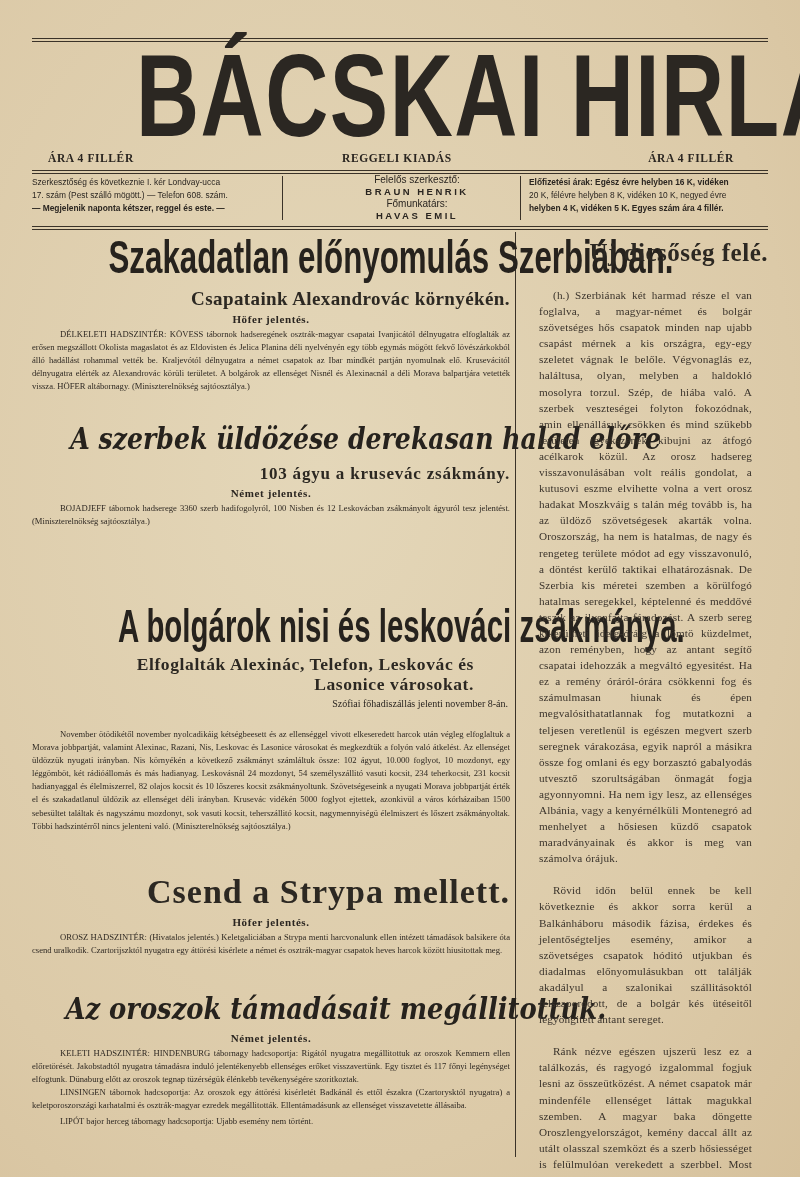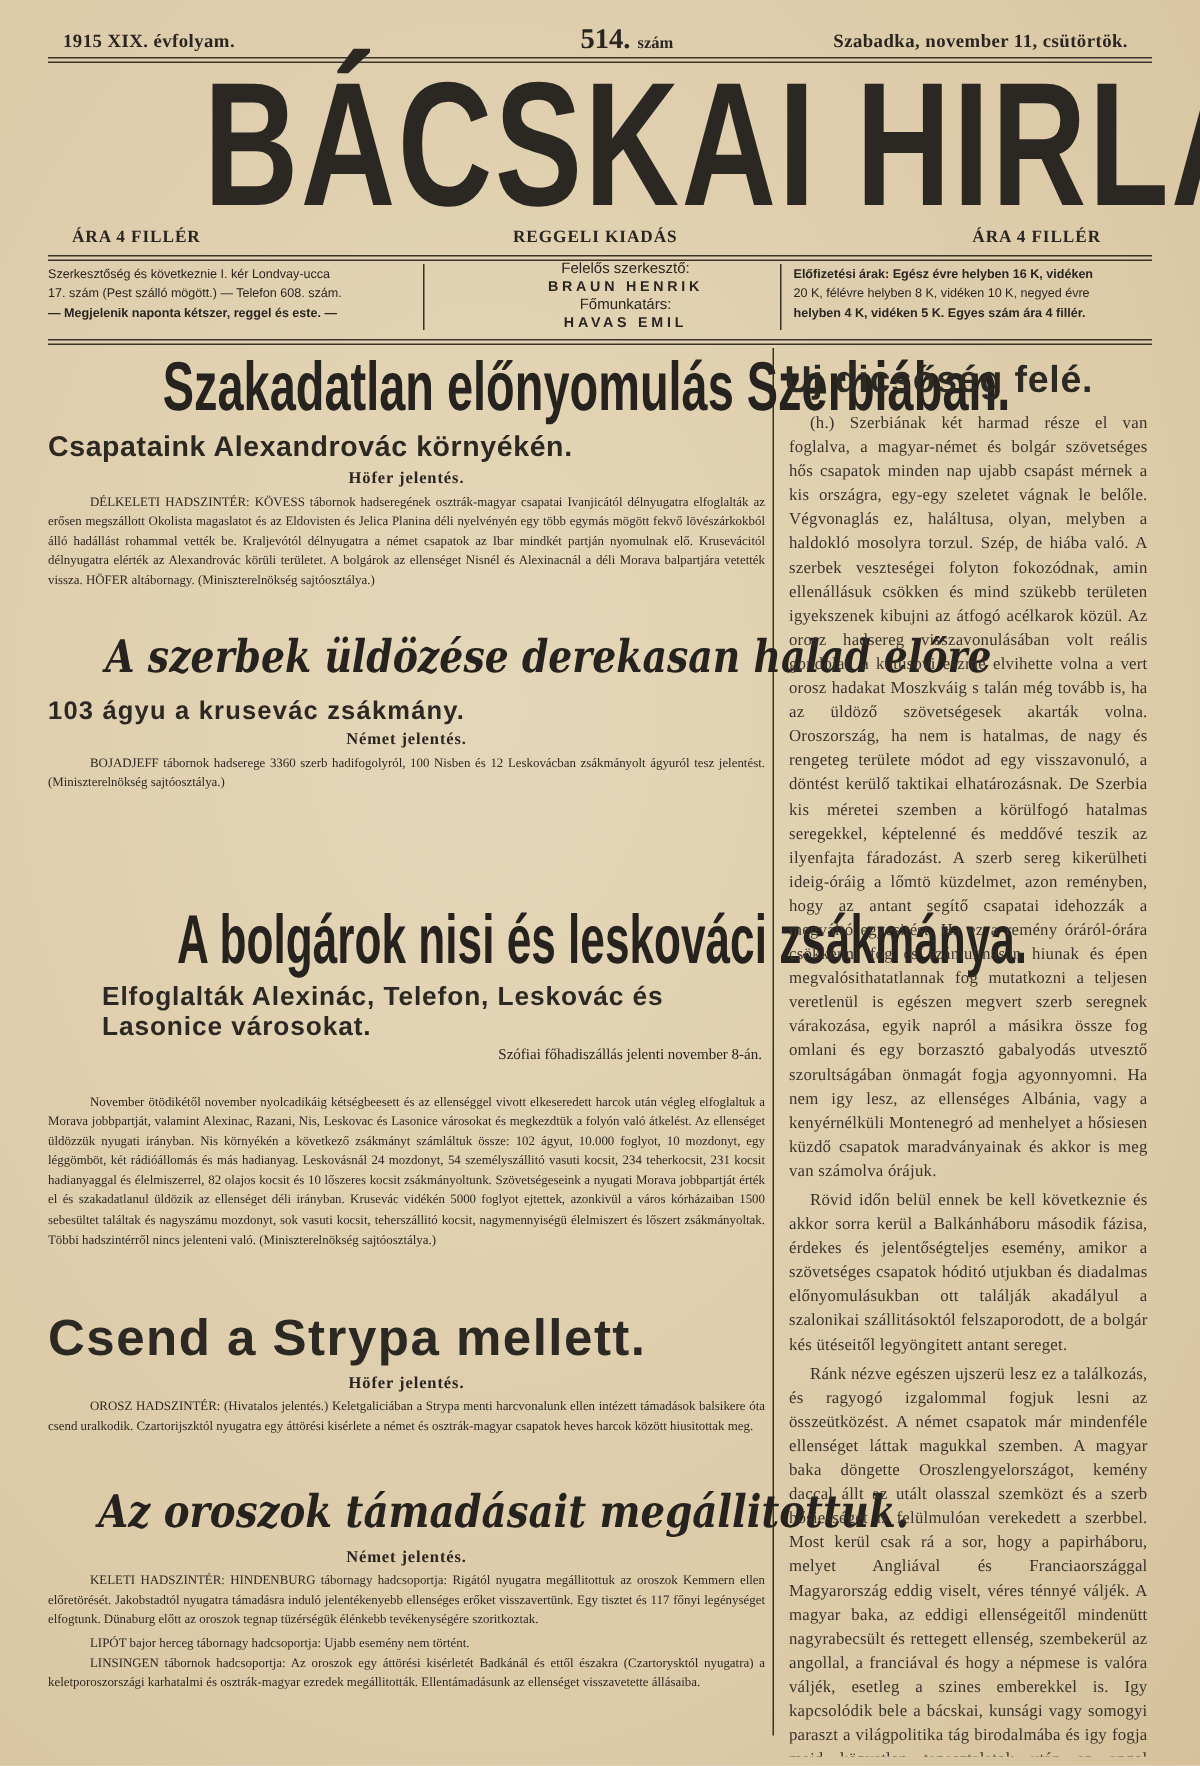--- a/index.html
+++ b/index.html
@@ -52,47 +52,42 @@
   .head-cond {
     font-family: "Liberation Sans Narrow", "Liberation Sans", sans-serif; font-weight: bold;
     text-align: center; white-space: nowrap; color: #26221d;
     transform-origin: 50% 0;
   }
   .head-goth {
     font-family: "DejaVu Serif", serif; font-weight: bold; font-style: italic;
     text-align: center; white-space: nowrap; color: #26221d; transform-origin: 50% 0;
   }
   .head-sans {
-    font-family: Liberation Sans, sans-serif; font-weight: bold;
-    text-align: left; color: #2c2822; white-space: nowrap;
+    font-family: Liberation Serif, serif; font-weight: bold;
+    text-align: right; color: #2c2822; white-space: nowrap;
   }
   .byline { text-align: center; font-weight: bold; font-size: 11px; letter-spacing: 0.6px; }
   .body-text {
     font-family: "Liberation Serif", serif; font-size: 8.6px; line-height: 13.1px;
     text-align: justify; color: #2e2822;
   }
   .body-text p { margin: 0; text-indent: 28px; }
   .right-body {
     font-family: "Liberation Serif", serif; font-size: 11.2px; line-height: 16.1px;
     text-align: justify; color: #3a332b; letter-spacing: 0.15px;
   }
-  .right-body p { margin: 3px; text-indent: 14px; }
+  .right-body p { margin: 16px; text-indent: 14px; }
   .block { position: absolute; left: 0; width: 478px; }
   .srcline { text-align: right; font-size: 10px; padding-right: 2px; }
 </style>
 </head>
 <body>
 
 <div class="page">
 
-  <div class="topline">
-    <span class="l">1915 XIX. évfolyam.</span>
-    <span class="c"><span>514.</span> <small>szám</small></span>
-    <span class="r">Szabadka, november 11, csütörtök.</span>
-  </div>
   <div class="rule double" style="top:38px;left:32px;width:736px;"></div>
 
   <div class="masthead">BÁCSKAI HIRLAP</div>
 
   <div class="subline">
     <span class="l">ÁRA 4 FILLÉR</span>
     <span class="c">REGGELI KIADÁS</span>
     <span class="r">ÁRA 4 FILLÉR</span>
   </div>
   <div class="rule double" style="top:170px;left:32px;width:736px;"></div>
@@ -156,22 +151,22 @@
       <div class="body-text" style="margin-top:3px;">
         <p>OROSZ HADSZINTÉR: (Hivatalos jelentés.) Keletgaliciában a Strypa menti harcvonalunk ellen intézett támadások balsikere óta csend uralkodik. Czartorijszktól nyugatra egy áttörési kisérlete a német és osztrák-magyar csapatok heves harcok között hiusitottak meg.</p>
       </div>
     </div>
 
     <div class="block" style="top:758px;">
       <div class="head-goth" style="font-size:30px;line-height:38px;transform:scaleX(0.86);">Az oroszok támadásait megállitottuk.</div>
       <div class="byline" style="margin-top:4px;">Német jelentés.</div>
       <div class="body-text" style="margin-top:3px;">
         <p>KELETI HADSZINTÉR: HINDENBURG tábornagy hadcsoportja: Rigától nyugatra megállitottuk az oroszok Kemmern ellen előretörését. Jakobstadtól nyugatra támadásra induló jelentékenyebb ellenséges erőket visszavertünk. Egy tisztet és 117 főnyi legénységet elfogtunk. Dünaburg előtt az oroszok tegnap tüzérségük élénkebb tevékenységére szoritkoztak.</p>
+        <p>LINSINGEN tábornok hadcsoportja: Az oroszok egy áttörési kisérletét Badkánál és ettől északra (Czartorysktól nyugatra) a keletporoszországi karhatalmi és osztrák-magyar ezredek megállitották. Ellentámadásunk az ellenséget visszavetette állásaiba.</p>
         <p style="margin-top:3px;">LIPÓT bajor herceg tábornagy hadcsoportja: Ujabb esemény nem történt.</p>
-        <p>LINSINGEN tábornok hadcsoportja: Az oroszok egy áttörési kisérletét Badkánál és ettől északra (Czartorysktól nyugatra) a keletporoszországi karhatalmi és osztrák-magyar ezredek megállitották. Ellentámadásunk az ellenséget visszavetette állásaiba.</p>
       </div>
     </div>
   </div>
 
   <div class="rightcol">
     <div class="head-sans" style="font-size:25px;line-height:30px;margin-top:6px;letter-spacing:0.5px;">Uj dicsőség felé.</div>
     <div class="right-body" style="margin-top:3px;height:900px;overflow:hidden;">
       <p>(h.) Szerbiának két harmad része el van foglalva, a magyar-német és bolgár szövetséges hős csapatok minden nap ujabb csapást mérnek a kis országra, egy-egy szeletet vágnak le belőle. Végvonaglás ez, haláltusa, olyan, melyben a haldokló mosolyra torzul. Szép, de hiába való. A szerbek veszteségei folyton fokozódnak, amin ellenállásuk csökken és mind szükebb területen igyekszenek kibujni az átfogó acélkarok közül. Az orosz hadsereg visszavonulásában volt reális gondolat, a kutusovi eszme elvihette volna a vert orosz hadakat Moszkváig s talán még tovább is, ha az üldöző szövetségesek akarták volna. Oroszország, ha nem is hatalmas, de nagy és rengeteg területe módot ad egy visszavonuló, a döntést kerülő taktikai elhatározásnak. De Szerbia kis méretei szemben a körülfogó hatalmas seregekkel, képtelenné és meddővé teszik az ilyenfajta fáradozást. A szerb sereg kikerülheti ideig-óráig a lőmtö küzdelmet, azon reményben, hogy az antant segítő csapatai idehozzák a megváltó egyesitést. Ha ez a remény óráról-órára csökkenni fog és számulmasan hiunak és épen megvalósithatatlannak fog mutatkozni a teljesen veretlenül is egészen megvert szerb seregnek várakozása, egyik napról a másikra össze fog omlani és egy borzasztó gabalyodás utvesztő szorultságában önmagát fogja agyonnyomni. Ha nem igy lesz, az ellenséges Albánia, vagy a kenyérnélküli Montenegró ad menhelyet a hősiesen küzdő csapatok maradványainak és akkor is meg van számolva órájuk.</p>
       <p>Rövid időn belül ennek be kell következnie és akkor sorra kerül a Balkánháboru második fázisa, érdekes és jelentőségteljes esemény, amikor a szövetséges csapatok hóditó utjukban és diadalmas előnyomulásukban ott találják akadályul a szalonikai szállitásoktól felszaporodott, de a bolgár kés ütéseitől legyöngitett antant sereget.</p>
       <p>Ránk nézve egészen ujszerü lesz ez a találkozás, és ragyogó izgalommal fogjuk lesni az összeütközést. A német csapatok már mindenféle ellenséget láttak magukkal szemben. A magyar baka döngette Oroszlengyelországot, kemény daccal állt az utált olasszal szemközt és a szerb hősiességet is felülmulóan verekedett a szerbbel. Most kerül csak rá a sor, hogy a papirháboru, melyet Angliával és Franciaországgal Magyarország eddig viselt, véres ténnyé váljék. A magyar baka, az eddigi ellenségeitől mindenütt nagyrabecsült és rettegett ellenség, szembekerül az angollal, a franciával és hogy a népmese is valóra váljék, esetleg a szines emberekkel is. Igy kapcsolódik bele a bácskai, kunsági vagy somogyi paraszt a világpolitika tág birodalmába és igy fogja majd közvetlen tapasztalatok után az angol Londonba, a francia Párisba megvinni a hirét annak, hogy közép Európa vértjét</p>

